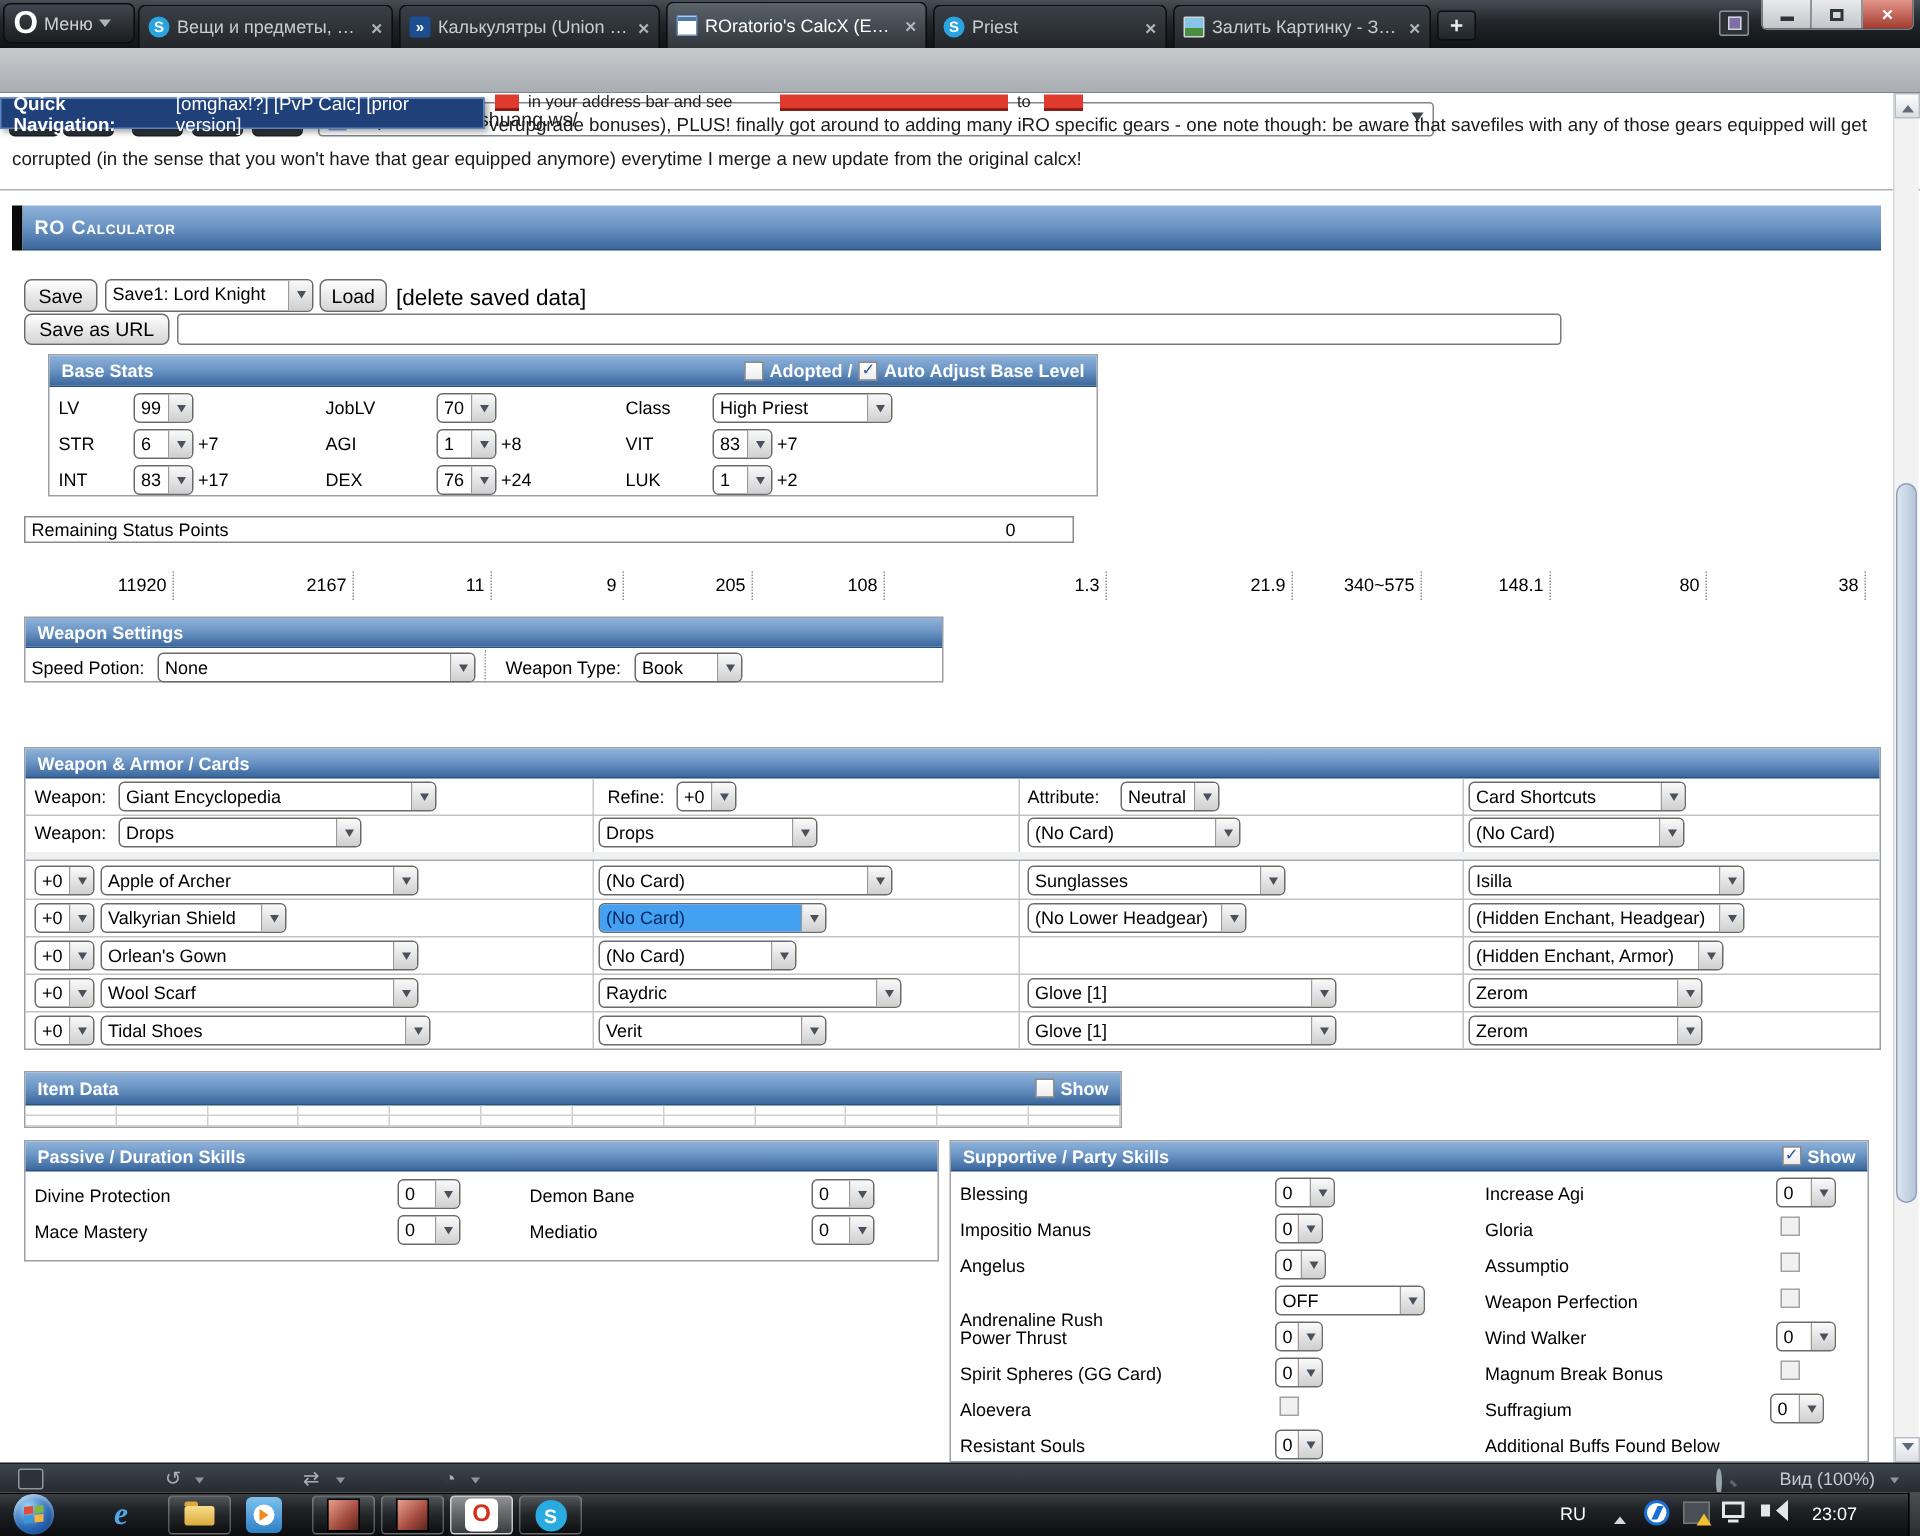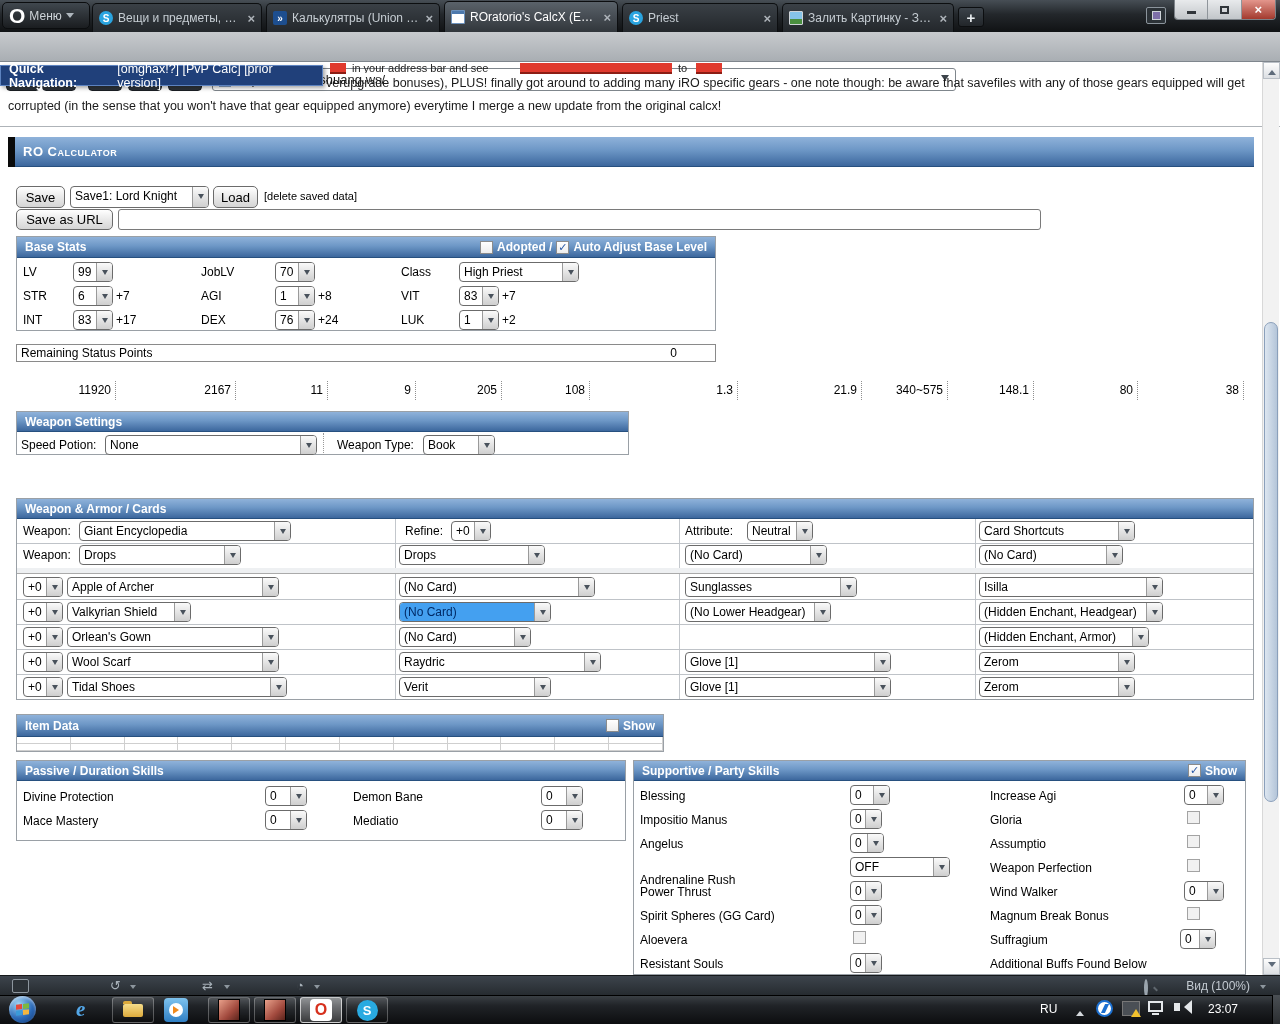--- a/index.html
+++ b/index.html
@@ -228,25 +228,25 @@
 
   <div class="abs" style="left:8px;top:137px;width:7px;height:30px;background:#0a0a0a"></div>
   <div class="abs hdr" style="left:15px;top:137px;width:1239px;height:30px;font-size:13px;font-variant:small-caps;letter-spacing:.5px">RO Calculator</div>
 
   <div class="btn" style="left:16px;top:186px;width:49px;height:22px">Save</div>
   <div class="combo" style="left:70px;top:186px;width:139px;height:22px">
     <span class="cval">Save1: Lord Knight</span>
       <span class="carw"></span>
   </div>
   <div class="btn" style="left:213px;top:186px;width:45px;height:22px">Load</div>
-  <div class="abs" style="left:264px;top:190px;font-size:11px">[delete saved data]</div>
+  <div class="abs" style="left:264px;top:190px;font-size:15px">[delete saved data]</div>
   <div class="btn" style="left:16px;top:209px;width:97px;height:21px">Save as URL</div>
   <div class="abs" style="left:118px;top:209px;width:923px;height:21px;background:#fff;border:1px solid #7a7a7a;border-radius:3px"></div>
 
-  <div class="panel" style="left:16px;top:236px;width:700px;height:95px">
+  <div class="panel" style="left:32px;top:236px;width:700px;height:95px">
     <div class="hdr" style="height:21px">
       <span>Base Stats</span>
       <span style="margin-left:auto;display:flex;align-items:center;gap:4px">
         <span class="cb"></span>
         <span>Adopted /</span>
         <span class="cb">✓</span>
         <span>Auto Adjust Base Level</span>
       </span>
     </div>
 
@@ -368,21 +368,21 @@
     <div class="flbl" style="left:388px;top:25px">Refine:</div>
     <div class="combo" style="left:434px;top:22px;width:40px">
         <span class="cval">+0</span>
         <span class="carw"></span>
       </div>
     <div class="flbl" style="left:668px;top:25px">Attribute:</div>
     <div class="combo" style="left:730px;top:22px;width:66px">
         <span class="cval">Neutral</span>
         <span class="carw"></span>
       </div>
-    <div class="combo" style="left:962px;top:22px;width:156px">
+    <div class="combo" style="left:962px;top:22px;width:145px">
         <span class="cval">Card Shortcuts</span>
         <span class="carw"></span>
       </div>
 
     <div class="flbl" style="left:6px;top:49px">Weapon:</div>
     <div class="combo" style="left:62px;top:46px;width:162px">
         <span class="cval">Drops</span>
         <span class="carw"></span>
       </div>
     <div class="combo" style="left:382px;top:46px;width:146px">
@@ -493,21 +493,21 @@
     <div class="combo" style="left:668px;top:178px;width:206px">
         <span class="cval">Glove [1]</span>
         <span class="carw"></span>
       </div>
     <div class="combo" style="left:962px;top:178px;width:156px">
         <span class="cval">Zerom</span>
         <span class="carw"></span>
       </div>
   </div>
 
-  <div class="panel" style="left:16px;top:714px;width:648px;height:38px">
+  <div class="panel" style="left:16px;top:714px;width:732px;height:38px">
     <div class="hdr" style="height:22px">
       <span>Item Data</span>
       <span style="margin-left:auto;display:flex;align-items:center;gap:4px">
         <span class="cb"></span>
         <span>Show</span>
       </span>
     </div>
     <div class="idrow">
         <i></i>
         <i></i>

